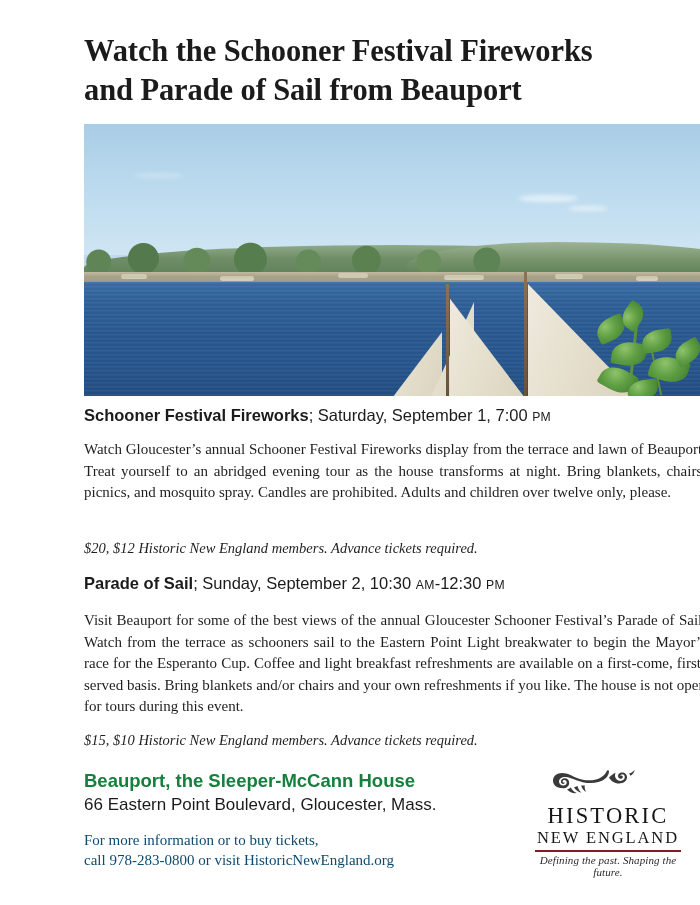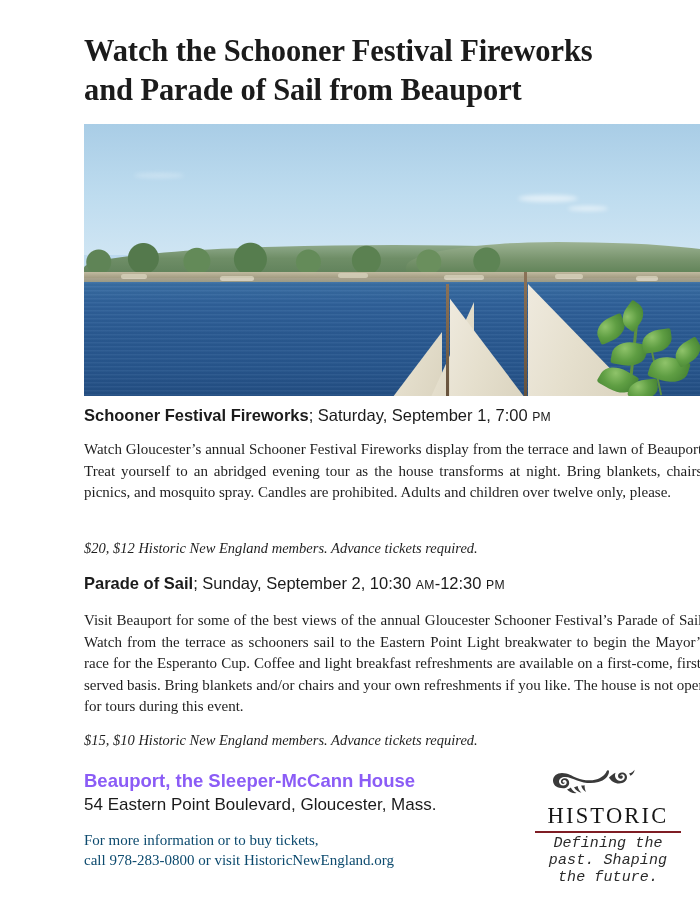--- a/index.html
+++ b/index.html
@@ -200,21 +200,21 @@
   #evt2-body { top: 610px; }
   #evt2-price { top: 732px; text-align: right; }
 
   
   .venue {
     position: absolute;
     left: 40px; top: 770px;
     font-family: "Liberation Sans", sans-serif;
     font-weight: bold;
     font-size: 18.5px;
-    color: #8b5cf6;
+    color: #15803d;
     white-space: nowrap;
   }
   .address {
     position: absolute;
     left: 40px; top: 795px;
     font-family: "Liberation Sans", sans-serif;
     font-size: 17px;
     color: #1b1b1b;
     white-space: nowrap;
   }
@@ -248,23 +248,23 @@
     font-size: 16.5px;
     letter-spacing: 1.9px;
     color: #161616;
     line-height: 19px;
   }
   .logo-rule {
     width: 146px; height: 1.5px; background: #7f1d24;
     margin: 3px auto 2px;
   }
   .logo-tag {
-    font-family: Liberation Mono, monospace;
+    font-family: Liberation Serif, serif;
     font-style: italic;
-    font-size: 15px;
+    font-size: 11px;
     color: #2a2a2a;
     letter-spacing: .1px;
   }
 </style>
 </head>
 <body>
 
 <div class="page">
 
   <div class="title">
@@ -321,35 +321,36 @@
 
   <div class="price" id="evt1-price">$20, $12 Historic New England members. Advance tickets required.</div>
 
   <div class="evt-head" id="evt2-head"><span class="ttl">Parade of Sail</span><span class="when">;</span><span class="when"> Sunday, September 2, 10:30 </span><span class="when sc">AM</span><span class="when">-12:30 </span><span class="when sc">PM</span></div>
 
   <div class="body" id="evt2-body">Visit Beauport for some of the best views of the annual Gloucester Schooner Festival’s Parade of Sail. Watch from the terrace as schooners sail to the Eastern Point Light breakwater to begin the Mayor’s race for the Esperanto Cup. Coffee and light breakfast refreshments are available on a first-come, first-served basis. Bring blankets and/or chairs and your own refreshments if you like. The house is not open for tours during this event.</div>
 
   <div class="price" id="evt2-price">$15, $10 Historic New England members. Advance tickets required.</div>
 
   <div class="venue">Beauport, the Sleeper-McCann House</div>
-  <div class="address">54 Eastern Point Boulevard, Gloucester, Mass.</div>
+  <div class="address">66 Eastern Point Boulevard, Gloucester, Mass.</div>
   <div class="contact">
     <span>For more information or to buy tickets,</span>
     <span>call 978-283-0800 or visit HistoricNewEngland.org</span>
   </div>
 
   <div class="logo">
     <svg class="logo-orn" width="130" height="34" viewBox="0 0 130 34">
       <g fill="#3a3a3a">
         <path d="M18 22c-5 0-8-3.4-8-7.4C10 10 14 7 19 7c6 0 10 3 15 5 6 2.4 13 3 19 1.4 5-1.3 9-4.4 10.6-8.2.6-1.4 2.4-1.2 2.4.3 0 4.6-4.6 9-10.6 10.6-7 1.9-14.6 1-21.3-1.6-4.3-1.7-8-3.6-12.1-3.6-3.4 0-6 1.9-6 4.6 0 2.3 1.8 4 4.2 4 2 0 3.5-1.3 3.5-3 0-1.4-1-2.4-2.3-2.4-1 0-1.8.6-1.8 1.5 0 .7.5 1.2 1.1 1.2.4 0 .7-.2.9-.5.2.9-.4 1.7-1.5 1.7-1.3 0-2.2-1-2.2-2.4 0-1.9 1.6-3.3 3.8-3.3 2.6 0 4.5 2 4.5 4.6 0 3-2.6 5.4-6.2 5.4z"></path>
         <path d="M66 11.5c1.7 3.4 5.6 6 10 6 4.6 0 8-2.7 8-6.2 0-2.8-2.2-4.8-5-4.8-2.3 0-4 1.5-4 3.5 0 1.6 1.2 2.8 2.7 2.8 1.2 0 2.1-.8 2.1-1.8 0-.8-.6-1.4-1.3-1.4-.5 0-.9.3-1 .7-.3-1 .5-2 1.7-2 1.5 0 2.6 1.2 2.6 2.8 0 2.2-1.9 3.8-4.4 3.8-3 0-5.4-2.3-5.4-5.3 0-1 .2-2 .6-2.8-2.2.9-4.4 2.6-6.6 4.7z"></path>
         <path d="M24 23.5c2.4 2.6 6 4 9.6 3.6-2.6-1.2-4.6-3.2-5.8-5.6-1.2.9-2.4 1.6-3.8 2z"></path>
         <path d="M31 21.2c1.6 2.8 4.3 4.9 7.4 5.6-2-1.8-3.3-4.1-3.8-6.7-1.2.5-2.4.9-3.6 1.1z"></path>
         <path d="M38.2 19.4c.6 2.8 2.4 5.2 4.9 6.6-1.1-2.1-1.6-4.4-1.5-6.8-1.1.2-2.2.3-3.4.2z"></path>
         <path d="M86 7.6c2.3-.6 4.3-2 5.6-3.9-.3 2.6-1.9 4.9-4.2 6-.4-.7-.8-1.4-1.4-2.1z"></path>
       </g>
     </svg>
     <div class="logo-hist">HISTORIC</div>
+    <div class="logo-ne">NEW ENGLAND</div>
     <div class="logo-rule"></div>
     <div class="logo-tag">Defining the past. Shaping the future.</div>
   </div>
 
 </div>
 
 </body></html>

